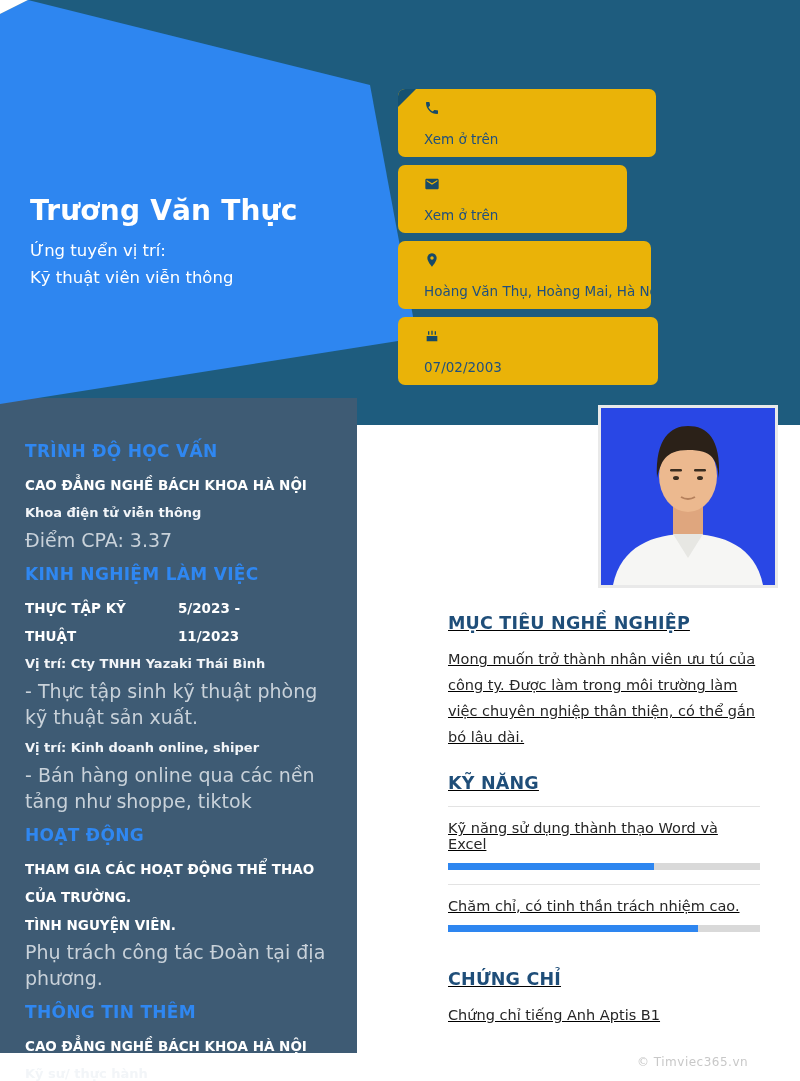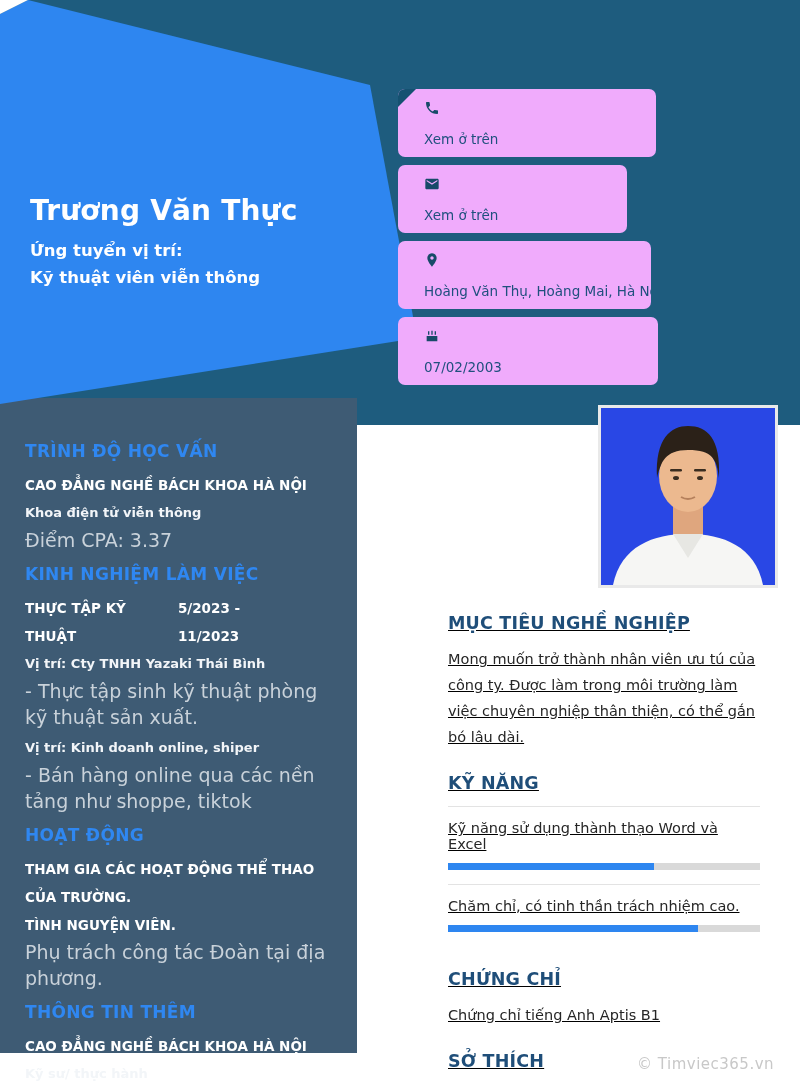--- a/index.html
+++ b/index.html
@@ -15,25 +15,25 @@
 
   
   .blue-shape { position: absolute; left: 0; top: 0; width: 420px; height: 406px; background: #2e86f0;
                 clip-path: polygon(28px 0, 370px 85px, 417px 338px, 0 404px, 0 14px); z-index: 3; }
   .corner-tri { position: absolute; left: 0; top: 0; width: 28px; height: 14px; background: #ffffff;
                 clip-path: polygon(0 0, 100% 0, 0 100%); z-index: 4; }
 
   
   .name-block { position: absolute; left: 30px; top: 194px; z-index: 5; color: #ffffff; }
   .name-block h1 { font-size: 28px; font-weight: bold; margin-bottom: 10px; letter-spacing: 0.2px; }
-  .name-block p { font-size: 16.5px; line-height: 27px; font-weight: bold; }
+  .name-block p { font-size: 16.5px; line-height: 27px; font-weight: normal; }
 
   
   .contact { position: absolute; left: 398px; top: 89px; z-index: 5; display: flex; flex-direction: column; gap: 8px; }
-  .cbox { position: relative; background: #f0abfc; border-radius: 7px; height: 68px;
+  .cbox { position: relative; background: #eab308; border-radius: 7px; height: 68px;
           padding: 9px 6px 10px 26px; display: flex; flex-direction: column; justify-content: space-between;
           overflow: hidden; }
   .c1 { width: 258px; } .c2 { width: 229px; } .c3 { width: 253px; } .c4 { width: 260px; }
   .fold { position: absolute; left: 0; top: 0; width: 0; height: 0;
           border-top: 18px solid #155171; border-right: 18px solid transparent; }
   .cicon { width: 16px; height: 16px; fill: #174a68; margin-top: 2px; }
   .ctext { font-size: 13.5px; color: #20507e; white-space: nowrap; }
 
   
   .photo { position: absolute; left: 598px; top: 405px; width: 180px; height: 183px;
@@ -57,21 +57,21 @@
   .rsec { margin-bottom: 22px; text-decoration: underline; }
   .rhead { color: #1f4e79; font-size: 17.5px; font-weight: bold; line-height: 22px;
            margin-bottom: 12px; letter-spacing: 0.2px; }
   .rbody { color: #262626; font-size: 14.5px; line-height: 26px; }
   .skill { border-top: 1px solid #e3e3e3; padding-top: 13px; padding-bottom: 14px; }
   .skill-label { color: #262626; font-size: 14.5px; margin-bottom: 11px; }
   .bar { position: relative; height: 7px; background: #d9d9d9; width: 100%; }
   .bar-fill { position: absolute; left: 0; top: 0; height: 100%; background: #2e86f0; }
 
   
-  .watermark { position: absolute; left: 637px; top: 1055px; color: #c8c8c8; font-size: 15px;
+  .watermark { position: absolute; left: 637px; top: 1055px; color: #c8c8c8; font-size: 12px;
                letter-spacing: 0.5px; z-index: 6; }
 </style>
 </head>
 <body>
 
 <div class="page">
 
   <div class="banner"></div>
 
   <aside class="left-col">
@@ -196,21 +196,17 @@
           <div class="bar-fill" style="width: 80%;"></div>
         </div>
       </div>
     </section>
 
     <section class="rsec">
       <h2 class="rhead">CHỨNG CHỈ</h2>
       <p class="rbody">Chứng chỉ tiếng Anh Aptis B1</p>
     </section>
 
-    <section class="rsec">
-      <h2 class="rhead">SỞ THÍCH</h2>
-
-    </section>
   </main>
 
   <div class="watermark">© Timviec365.vn</div>
 
 </div>
 
 </body></html>

